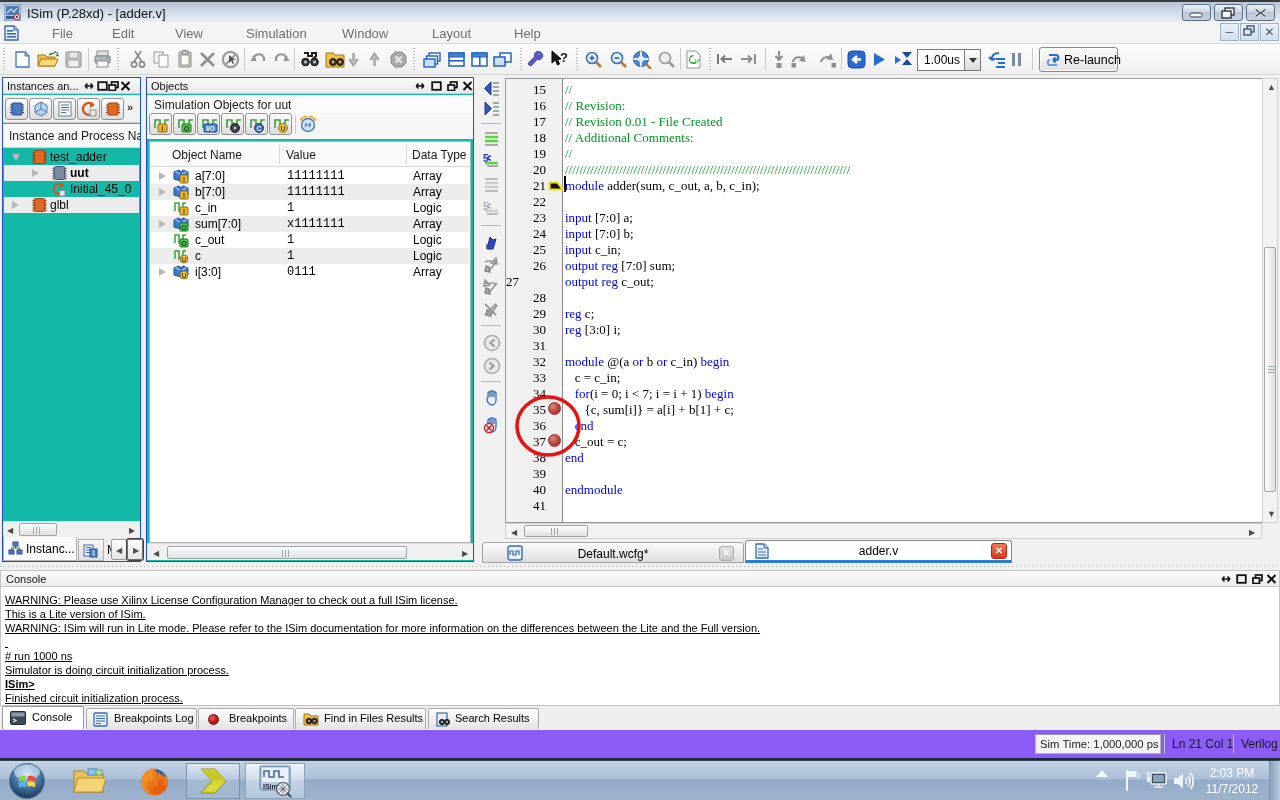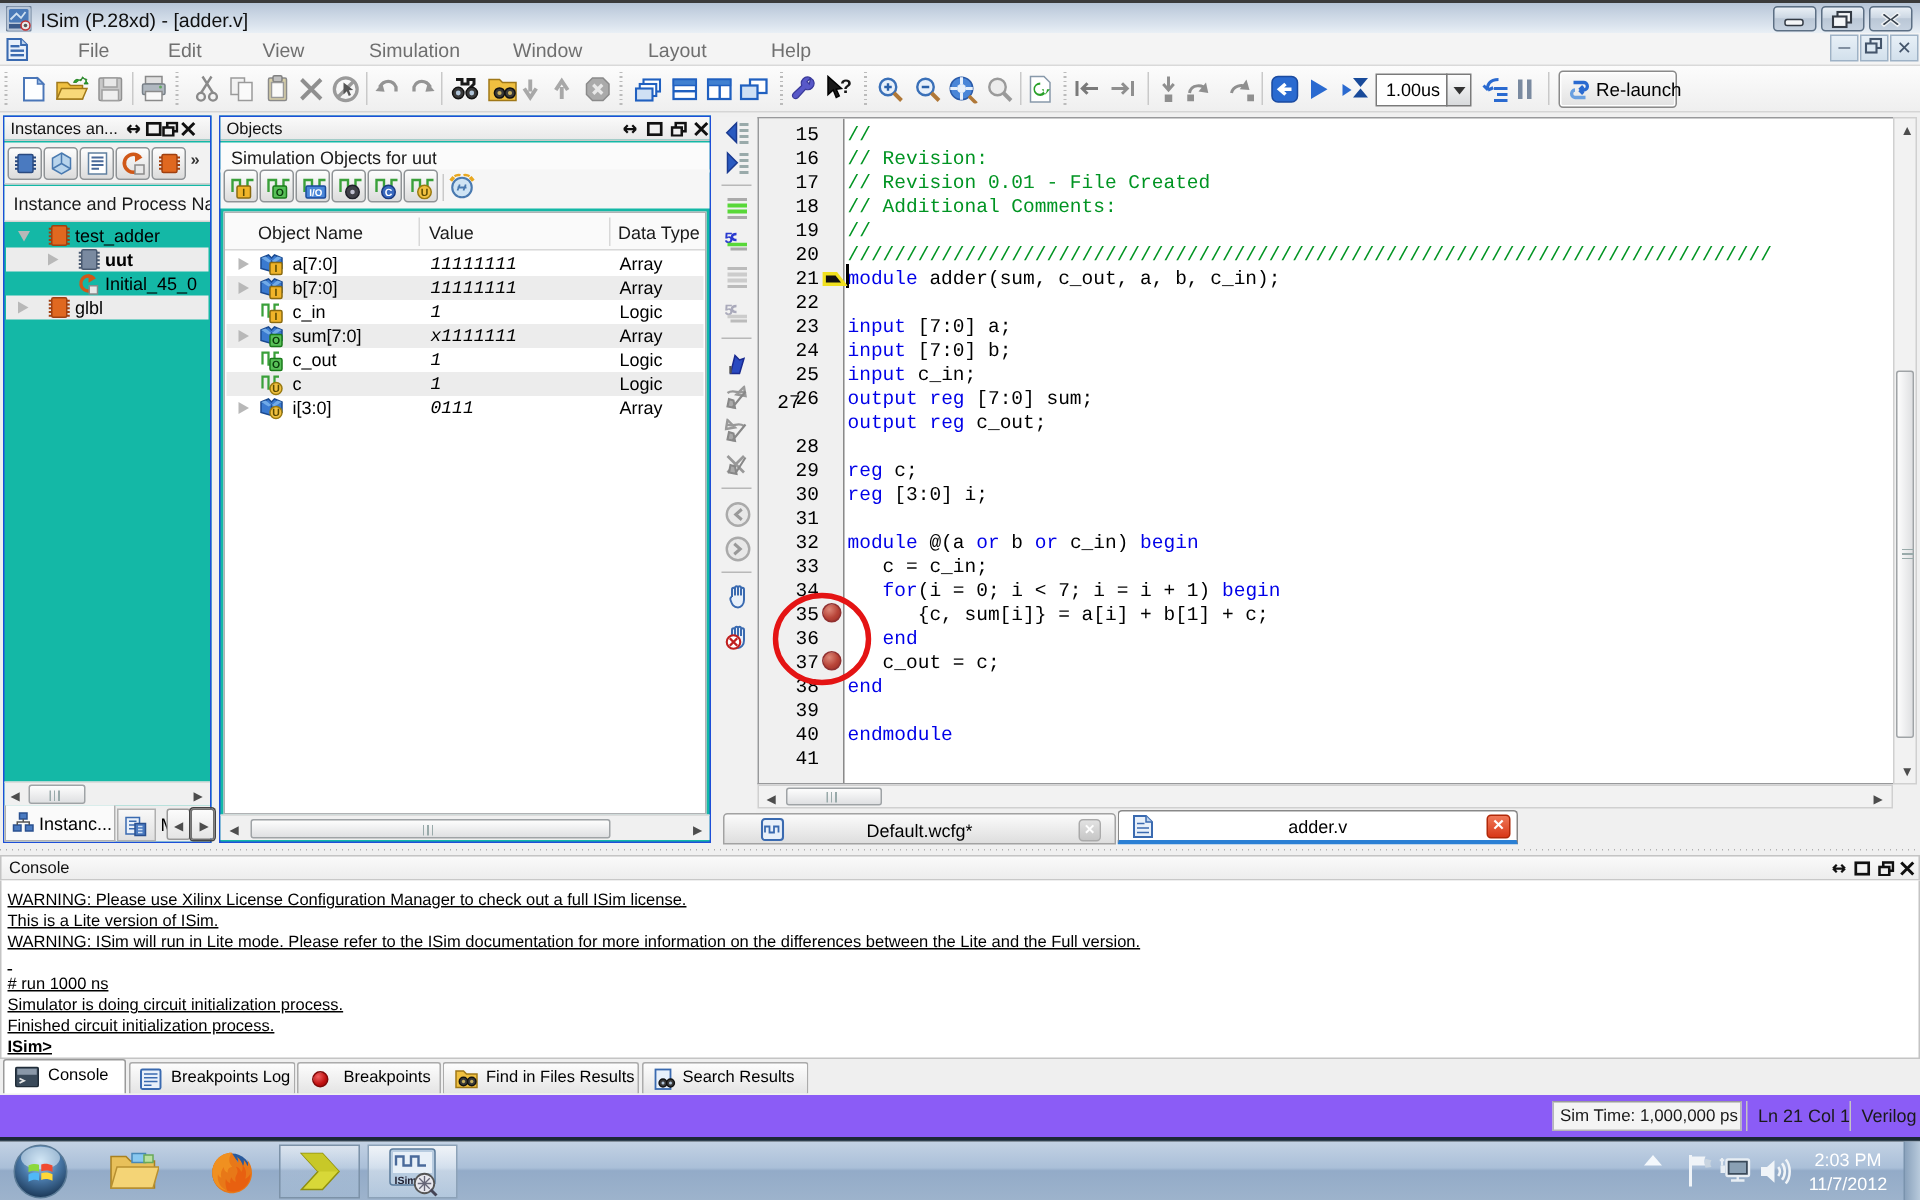--- a/index.html
+++ b/index.html
@@ -32,25 +32,25 @@
 .tri-r { width:0; height:0; border-left:7px solid #b8b8b8; border-top:4.5px solid transparent; border-bottom:4.5px solid transparent; }
 .tri-d { width:0; height:0; border-top:7px solid #b8b8b8; border-left:4.5px solid transparent; border-right:4.5px solid transparent; }
 .itb { position:absolute; top:3px; width:23px; height:22px; background:linear-gradient(#fdfdfd,#dcdcdc);
   border:1px solid #8f9396; border-radius:3px; }
 .itb svg { position:absolute; left:3px; top:2px; }
 .grip-h { position:absolute; left:50%; top:3px; width:8px; height:7px; margin-left:-5px;
   background:repeating-linear-gradient(90deg,#9aa 0 1px, transparent 1px 3px); }
 .grip-v { position:absolute; top:50%; left:2px; width:8px; height:8px; margin-top:-4px;
   background:repeating-linear-gradient(#9aa 0 1px, transparent 1px 3px); }
 .kw { color:#0000e8; } .cm { color:#009422; }
-.mono { font-family:"Liberation Mono",monospace; font-size:12px;font-style:italic; }
+.mono { font-family:"Liberation Mono",monospace; font-size:12px; }
 .objico { top:0px; }
 .eico { position:absolute; left:5px; }
 .esep { position:absolute; left:3px; width:20px; height:1px; background:#b8b8b8; }
-.codeline { position:absolute; left:0; height:16px; font-family:Liberation Mono, monospace; font-size:13px; white-space:pre; color:#000; }
+.codeline { position:absolute; left:0; height:16px; font-family:Liberation Serif, serif; font-size:13px; white-space:pre; color:#000; }
 .bkpt { position:absolute; width:13px; height:13px; border-radius:50%; border:1px solid #903030;
   background:radial-gradient(circle at 35% 30%, #dd8878, #b84438 55%, #962c24); }
 .sbthumb { position:absolute; background:linear-gradient(90deg,#fdfdfd,#dfe0e2); border:1px solid #9fa3a6; border-radius:2px;}
 .sbthumbh { position:absolute; background:linear-gradient(#fdfdfd,#dfe0e2); border:1px solid #9fa3a6; border-radius:2px;}
 .sbarrow { position:absolute; font-size:8px; color:#4d4d4d; }
 
 #console-text { font-size:11px; color:#000; line-height:14px; white-space:nowrap;text-decoration:underline; }
 .ctab { white-space:nowrap; position:absolute; top:2px; height:21px; background:linear-gradient(#fdfdfd,#e4e4e4); border:1px solid #ababab;
   border-bottom:none; border-radius:2px 2px 0 0; font-size:11px; color:#000; }
 
@@ -666,21 +666,21 @@
           <div class="codeline" style="top:34px;width:40px;text-align:right">17</div>
           <div class="codeline" style="top:50px;width:40px;text-align:right">18</div>
           <div class="codeline" style="top:66px;width:40px;text-align:right">19</div>
           <div class="codeline" style="top:82px;width:40px;text-align:right">20</div>
           <div class="codeline" style="top:98px;width:40px;text-align:right">21</div>
           <div class="codeline" style="top:114px;width:40px;text-align:right">22</div>
           <div class="codeline" style="top:130px;width:40px;text-align:right">23</div>
           <div class="codeline" style="top:146px;width:40px;text-align:right">24</div>
           <div class="codeline" style="top:162px;width:40px;text-align:right">25</div>
           <div class="codeline" style="top:178px;width:40px;text-align:right">26</div>
-          <div class="codeline" style="top:181px;width:40px;text-align:center">27</div>
+          <div class="codeline" style="top:194px;width:40px;text-align:left">27</div>
           <div class="codeline" style="top:210px;width:40px;text-align:right">28</div>
           <div class="codeline" style="top:226px;width:40px;text-align:right">29</div>
           <div class="codeline" style="top:242px;width:40px;text-align:right">30</div>
           <div class="codeline" style="top:258px;width:40px;text-align:right">31</div>
           <div class="codeline" style="top:274px;width:40px;text-align:right">32</div>
           <div class="codeline" style="top:290px;width:40px;text-align:right">33</div>
           <div class="codeline" style="top:306px;width:40px;text-align:right">34</div>
           <div class="codeline" style="top:322px;width:40px;text-align:right">35</div>
           <div class="codeline" style="top:338px;width:40px;text-align:right">36</div>
           <div class="codeline" style="top:354px;width:40px;text-align:right">37</div>
@@ -785,22 +785,22 @@
         </svg>
     </div>
     <div class="abs" style="top:17px;left:0;right:0;height:119px;background:#fff;border:1px solid #c4c4c4;border-top:none">
       <div id="console-text" class="abs" style="left:4px;top:6px;right:4px">
         <div>WARNING: Please use Xilinx License Configuration Manager to check out a full ISim license.</div>
         <div>This is a Lite version of ISim.</div>
         <div>WARNING: ISim will run in Lite mode. Please refer to the ISim documentation for more information on the differences between the Lite and the Full version.</div>
         <div>&nbsp;</div>
         <div># run 1000 ns</div>
         <div>Simulator is doing circuit initialization process.</div>
+        <div style="font-weight:bold">ISim&gt;</div>
         <div>Finished circuit initialization process.</div>
-        <div style="font-weight:bold">ISim&gt;</div>
       </div>
     </div>
     <div class="abs" style="top:136px;left:0;right:0;height:24px;background:#efefef">
       <div class="ctab" style="left:2px;top:0;width:82px;height:23px;background:#fff;border-color:#9a9a9a">
         <svg style="position:absolute;left:7px;top:4px" width="16" height="14" viewBox="0 0 16 14">
             <rect x="0.5" y="0.5" width="15" height="13" rx="1" fill="#3a4a5a" stroke="#202c38"></rect>
             <rect x="1.5" y="1.5" width="13" height="4" fill="#8a98a8"></rect>
             <path d="M3 8 L6 9.5 L3 11" stroke="#e8e8e8" fill="none" stroke-width="1.2"></path>
           </svg>
         <span style="position:absolute;left:29px;top:4px">Console</span>

